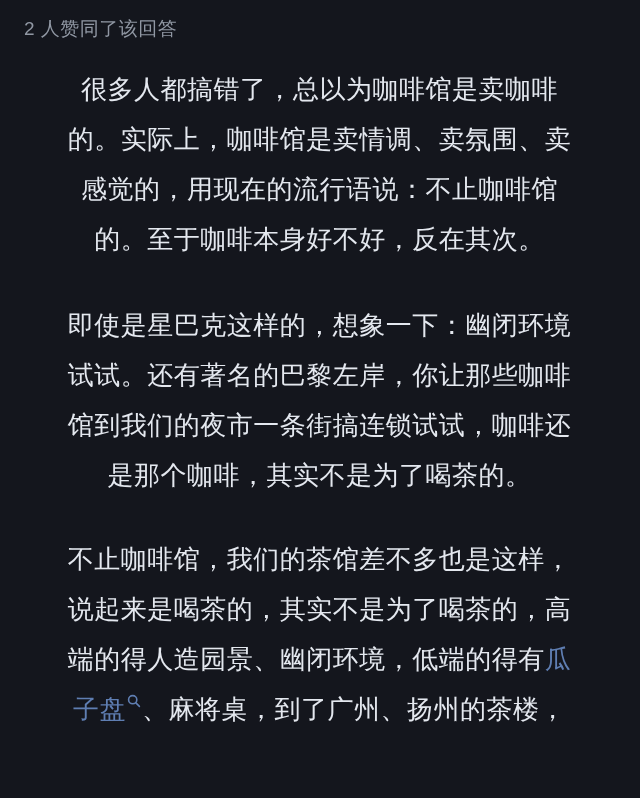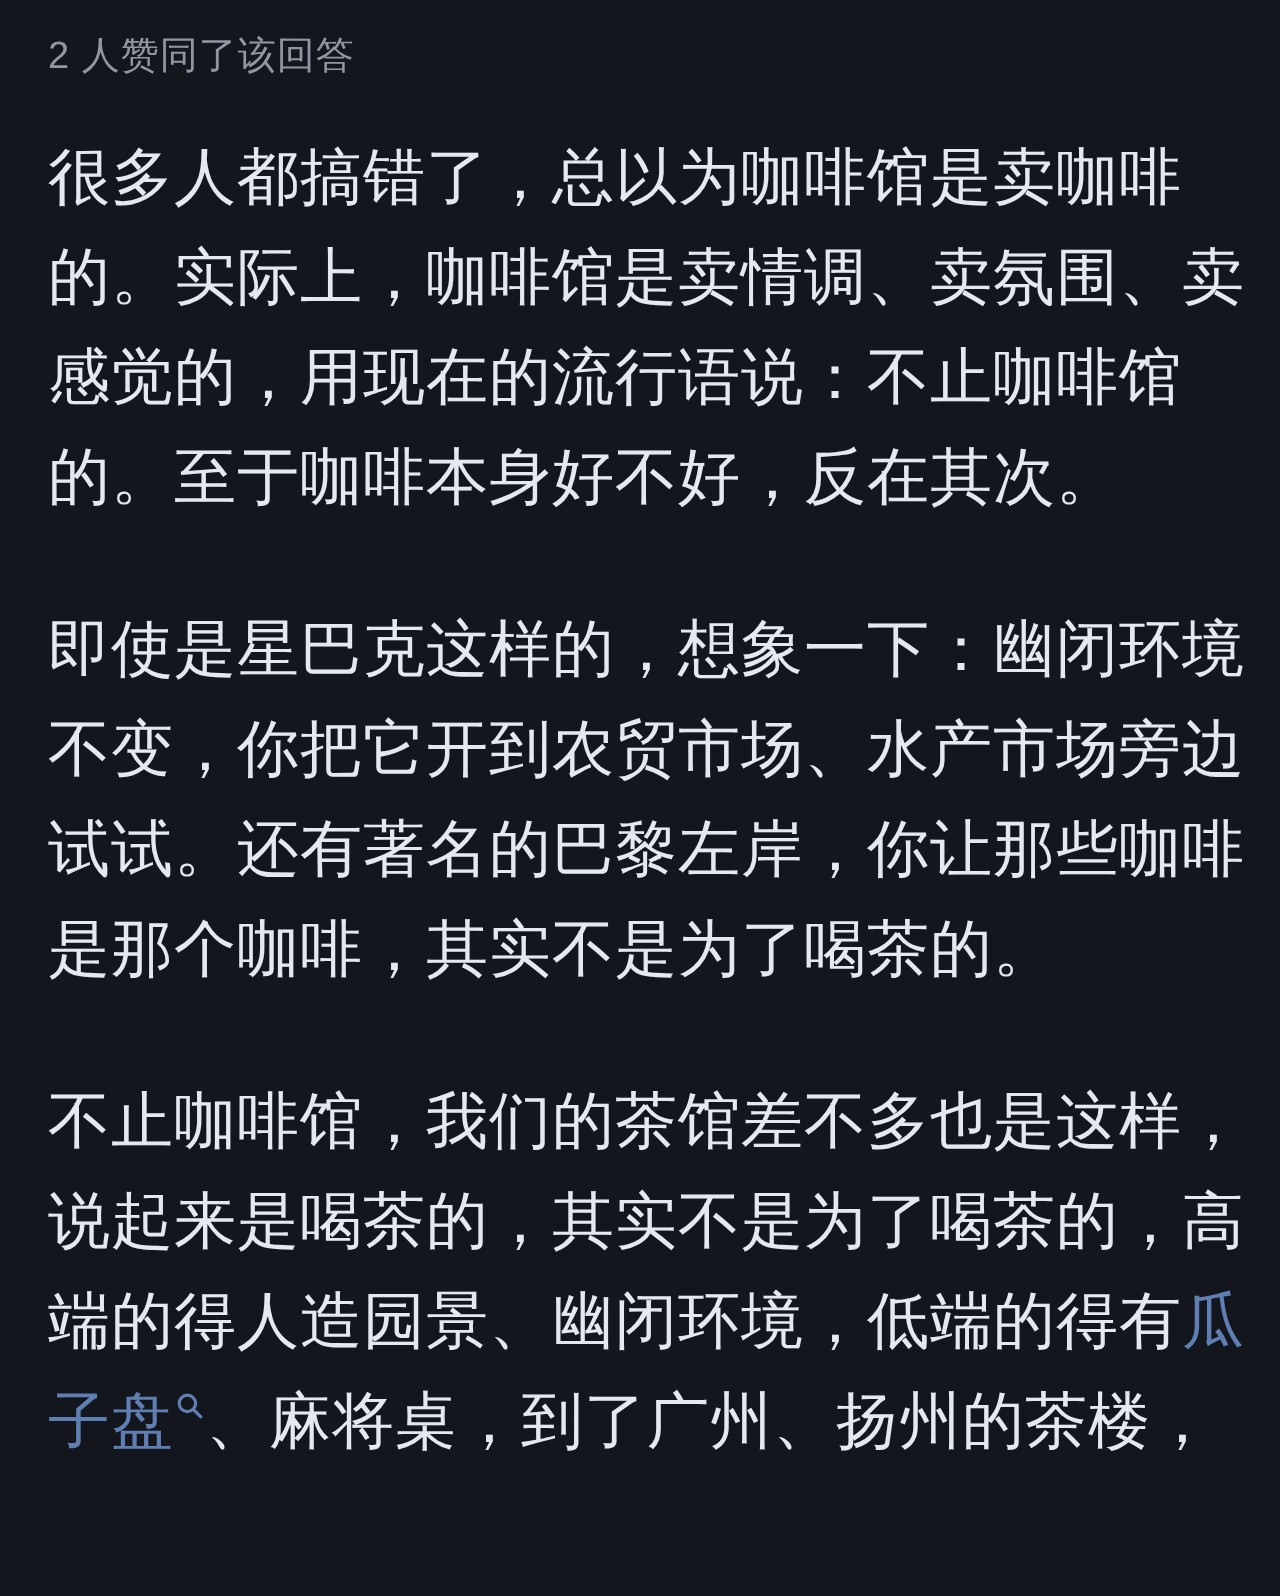--- a/index.html
+++ b/index.html
@@ -24,28 +24,29 @@
   }
   .upvote {
     color: var(--muted);
     font-size: 19px;
     line-height: 26px;
     font-weight: 400;
     letter-spacing: 0.5px;
     margin-bottom: 22px;
   }
   .para { margin-bottom: 36px; }
-  .para:last-child { margin-bottom: 0; }
+  .para:last-child { margin-bottom: 0; font-family: Liberation Mono, monospace; }
   .line {
     color: var(--text);
-    font-size: 31px;
+    font-size: 26px;
     line-height: 50px;
     font-weight: 500;
     white-space: nowrap;
     letter-spacing: 0.5px;
+    text-align: center;
   }
   .line span { color: inherit; }
   .line .link {
     color: var(--link);
     cursor: pointer;
   }
   sup.search-sup {
     color: var(--link);
     font-size: 14px;
     line-height: 0;
@@ -63,22 +64,22 @@
   <div class="upvote">2 人赞同了该回答</div>
   <div id="paragraphs">
       <div class="para">
         <div class="line"><span>很多人都搞错了，总以为咖啡馆是卖咖啡</span></div>
         <div class="line"><span>的。实际上，咖啡馆是卖情调、卖氛围、卖</span></div>
         <div class="line"><span>感觉的，用现在的流行语说：不止咖啡馆</span></div>
         <div class="line"><span>的。至于咖啡本身好不好，反在其次。</span></div>
       </div>
       <div class="para">
         <div class="line"><span>即使是星巴克这样的，想象一下：幽闭环境</span></div>
-        <div class="line"><span>不变，你把它开到农贸市场、水产市场旁边</span></div>
         <div class="line"><span>试试。还有著名的巴黎左岸，你让那些咖啡</span></div>
+        <div class="line"><span>馆到我们的夜市一条街搞连锁试试，咖啡还</span></div>
         <div class="line"><span>是那个咖啡，其实不是为了喝茶的。</span></div>
       </div>
       <div class="para">
         <div class="line"><span>不止咖啡馆，我们的茶馆差不多也是这样，</span></div>
         <div class="line"><span>说起来是喝茶的，其实不是为了喝茶的，高</span></div>
         <div class="line"><span>端的得人造园景、幽闭环境，低端的得有</span><span class="link">瓜</span></div>
         <div class="line"><span class="link">子盘</span><sup class="search-sup"><svg width="14" height="14" viewBox="0 0 14 14" fill="none">
               <circle cx="5.7" cy="5.7" r="4.1" stroke="currentColor" stroke-width="1.6"></circle>
               <line x1="8.9" y1="8.9" x2="12.4" y2="12.4" stroke="currentColor" stroke-width="1.6" stroke-linecap="round"></line>
             </svg></sup><span>、麻将桌，到了广州、扬州的茶楼，</span></div>

